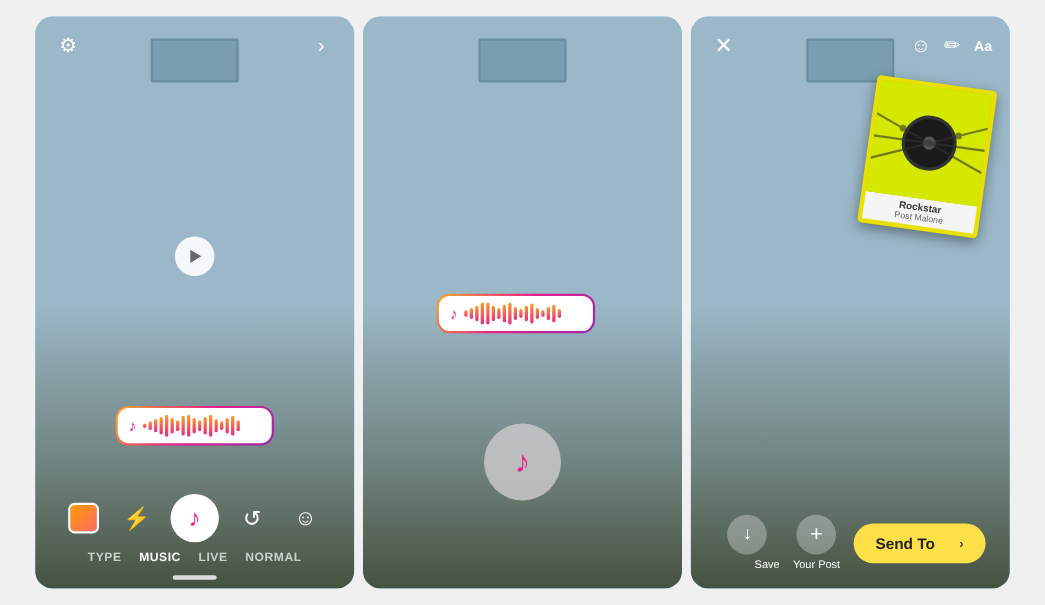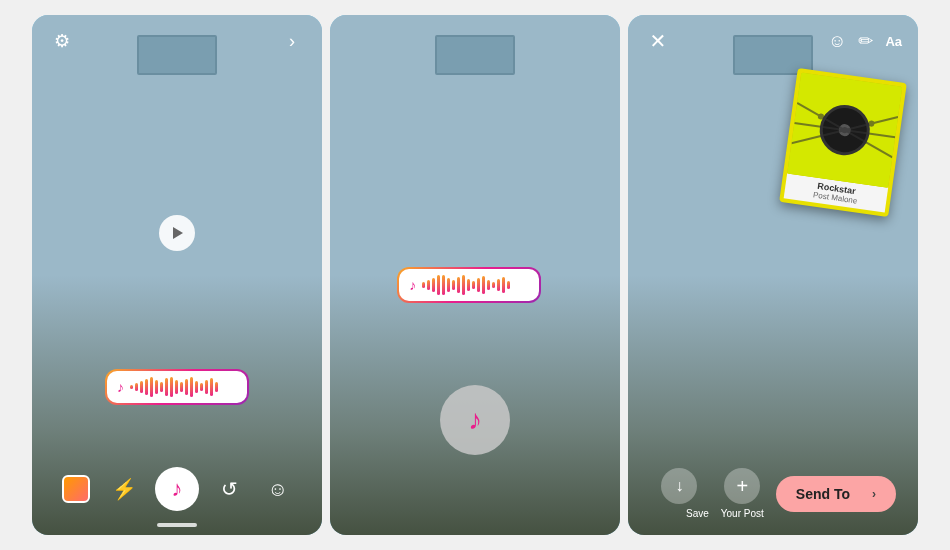--- a/index.html
+++ b/index.html
@@ -386,21 +386,21 @@
       font-size: 20px;
       font-weight: 300;
     }
 
     .story-label {
       font-size: 10px;
       color: white;
     }
 
     .send-to-btn {
-      background: #fca5a5;
+      background: #fde047;
       border-radius: 24px;
       padding: 10px 20px;
       display: flex;
       align-items: center;
       gap: 22px;
       font-size: 14px;
       font-weight: 600;
       color: #222;
     }
 
@@ -503,20 +503,26 @@
           <span class="music-note-pink">♪</span>
         </div>
         <div class="mode-icon-btn">
           <span class="flip-icon">↺</span>
         </div>
         <div class="mode-icon-btn">
           <span class="face-icon">☺</span>
         </div>
       </div>
 
+      <div class="mode-tabs">
+        <span class="mode-tab">TYPE</span>
+        <span class="mode-tab active">MUSIC</span>
+        <span class="mode-tab">LIVE</span>
+        <span class="mode-tab">NORMAL</span>
+      </div>
 
       <div class="bottom-indicator"></div>
     </div>
   </div>
 
   <div class="phone-screen screen2">
 
     <div class="wall-bg"></div>
     <div class="wall-window"></div>
     <div class="people-block"></div>

